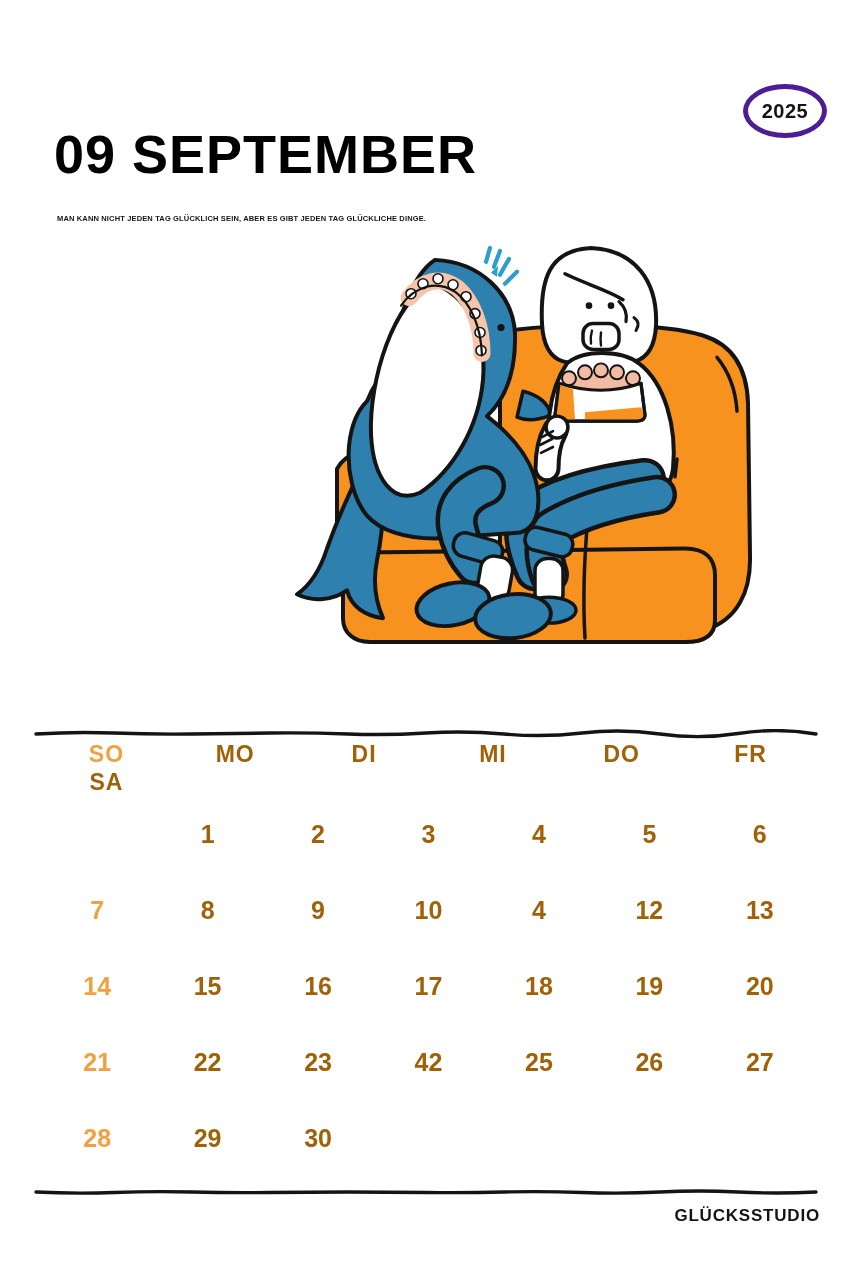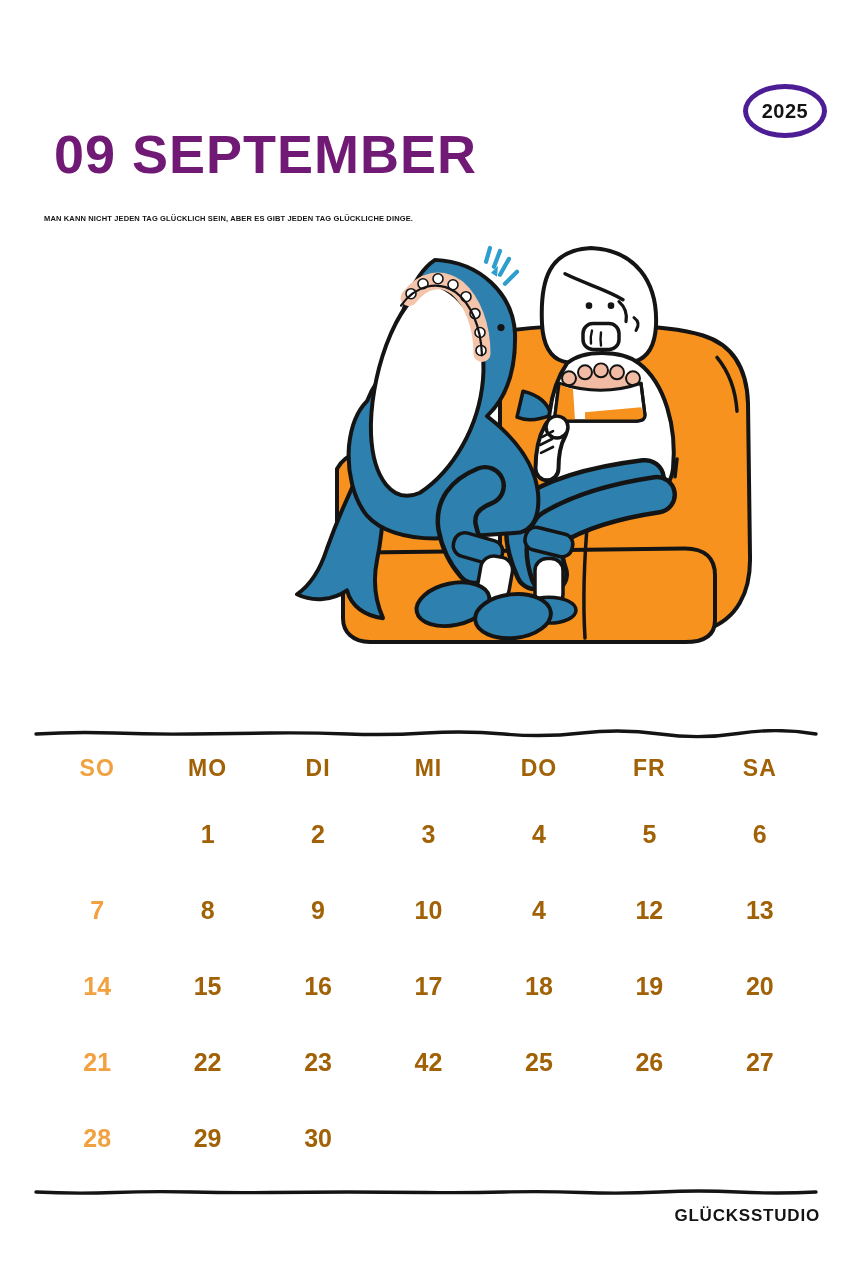--- a/index.html
+++ b/index.html
@@ -14,36 +14,36 @@
   .year-badge{
     left:743px;top:84px;width:74px;height:44px;
     border:5px solid #4c1d95;border-radius:50%;
     display:flex;align-items:center;justify-content:center;
     font-size:20px;font-weight:800;letter-spacing:0.5px;color:#141414;
     background:#fff;
   }
   .month-title{
     left:54px;top:127px;
     font-size:54px;line-height:54px;font-weight:800;letter-spacing:1px;
-    color:#701a75;
+    color:#000000;
   }
   .subtitle{
-    left:44px;top:214px;
+    left:57px;top:214px;
     font-size:7.5px;font-weight:700;letter-spacing:0.15px;color:#141414;
     white-space:nowrap;
     text-align:right;
   }
   
   .rule{position:absolute;left:34px;width:788px;height:10px;}
   .rule path{stroke:#141414;stroke-width:3.4;fill:none;stroke-linecap:round;}
   .rule-top{top:729px;}
   .rule-bottom{top:1187px;}
   
   .calendar{left:42px;top:740px;width:773px;}
-  .weekday-row{display:grid;grid-template-columns:repeat(7,1fr);height:56px;align-items:center;}
+  .weekday-row{display:grid;grid-template-columns:repeat(6,1fr);height:56px;align-items:center;}
   .day-grid{display:grid;grid-template-columns:repeat(7,1fr);grid-auto-rows:76px;align-items:center;}
   .cell{text-align:center;font-weight:800;color:#a16207;}
   .cell.head{font-size:23px;letter-spacing:1px;}
   .cell.day{font-size:25px;}
   .cell.weekend{color:#F2A140;}
   
   .brand{
     right:37px;top:1206px;
     font-size:17px;font-weight:800;letter-spacing:0.8px;color:#141414;
   }

